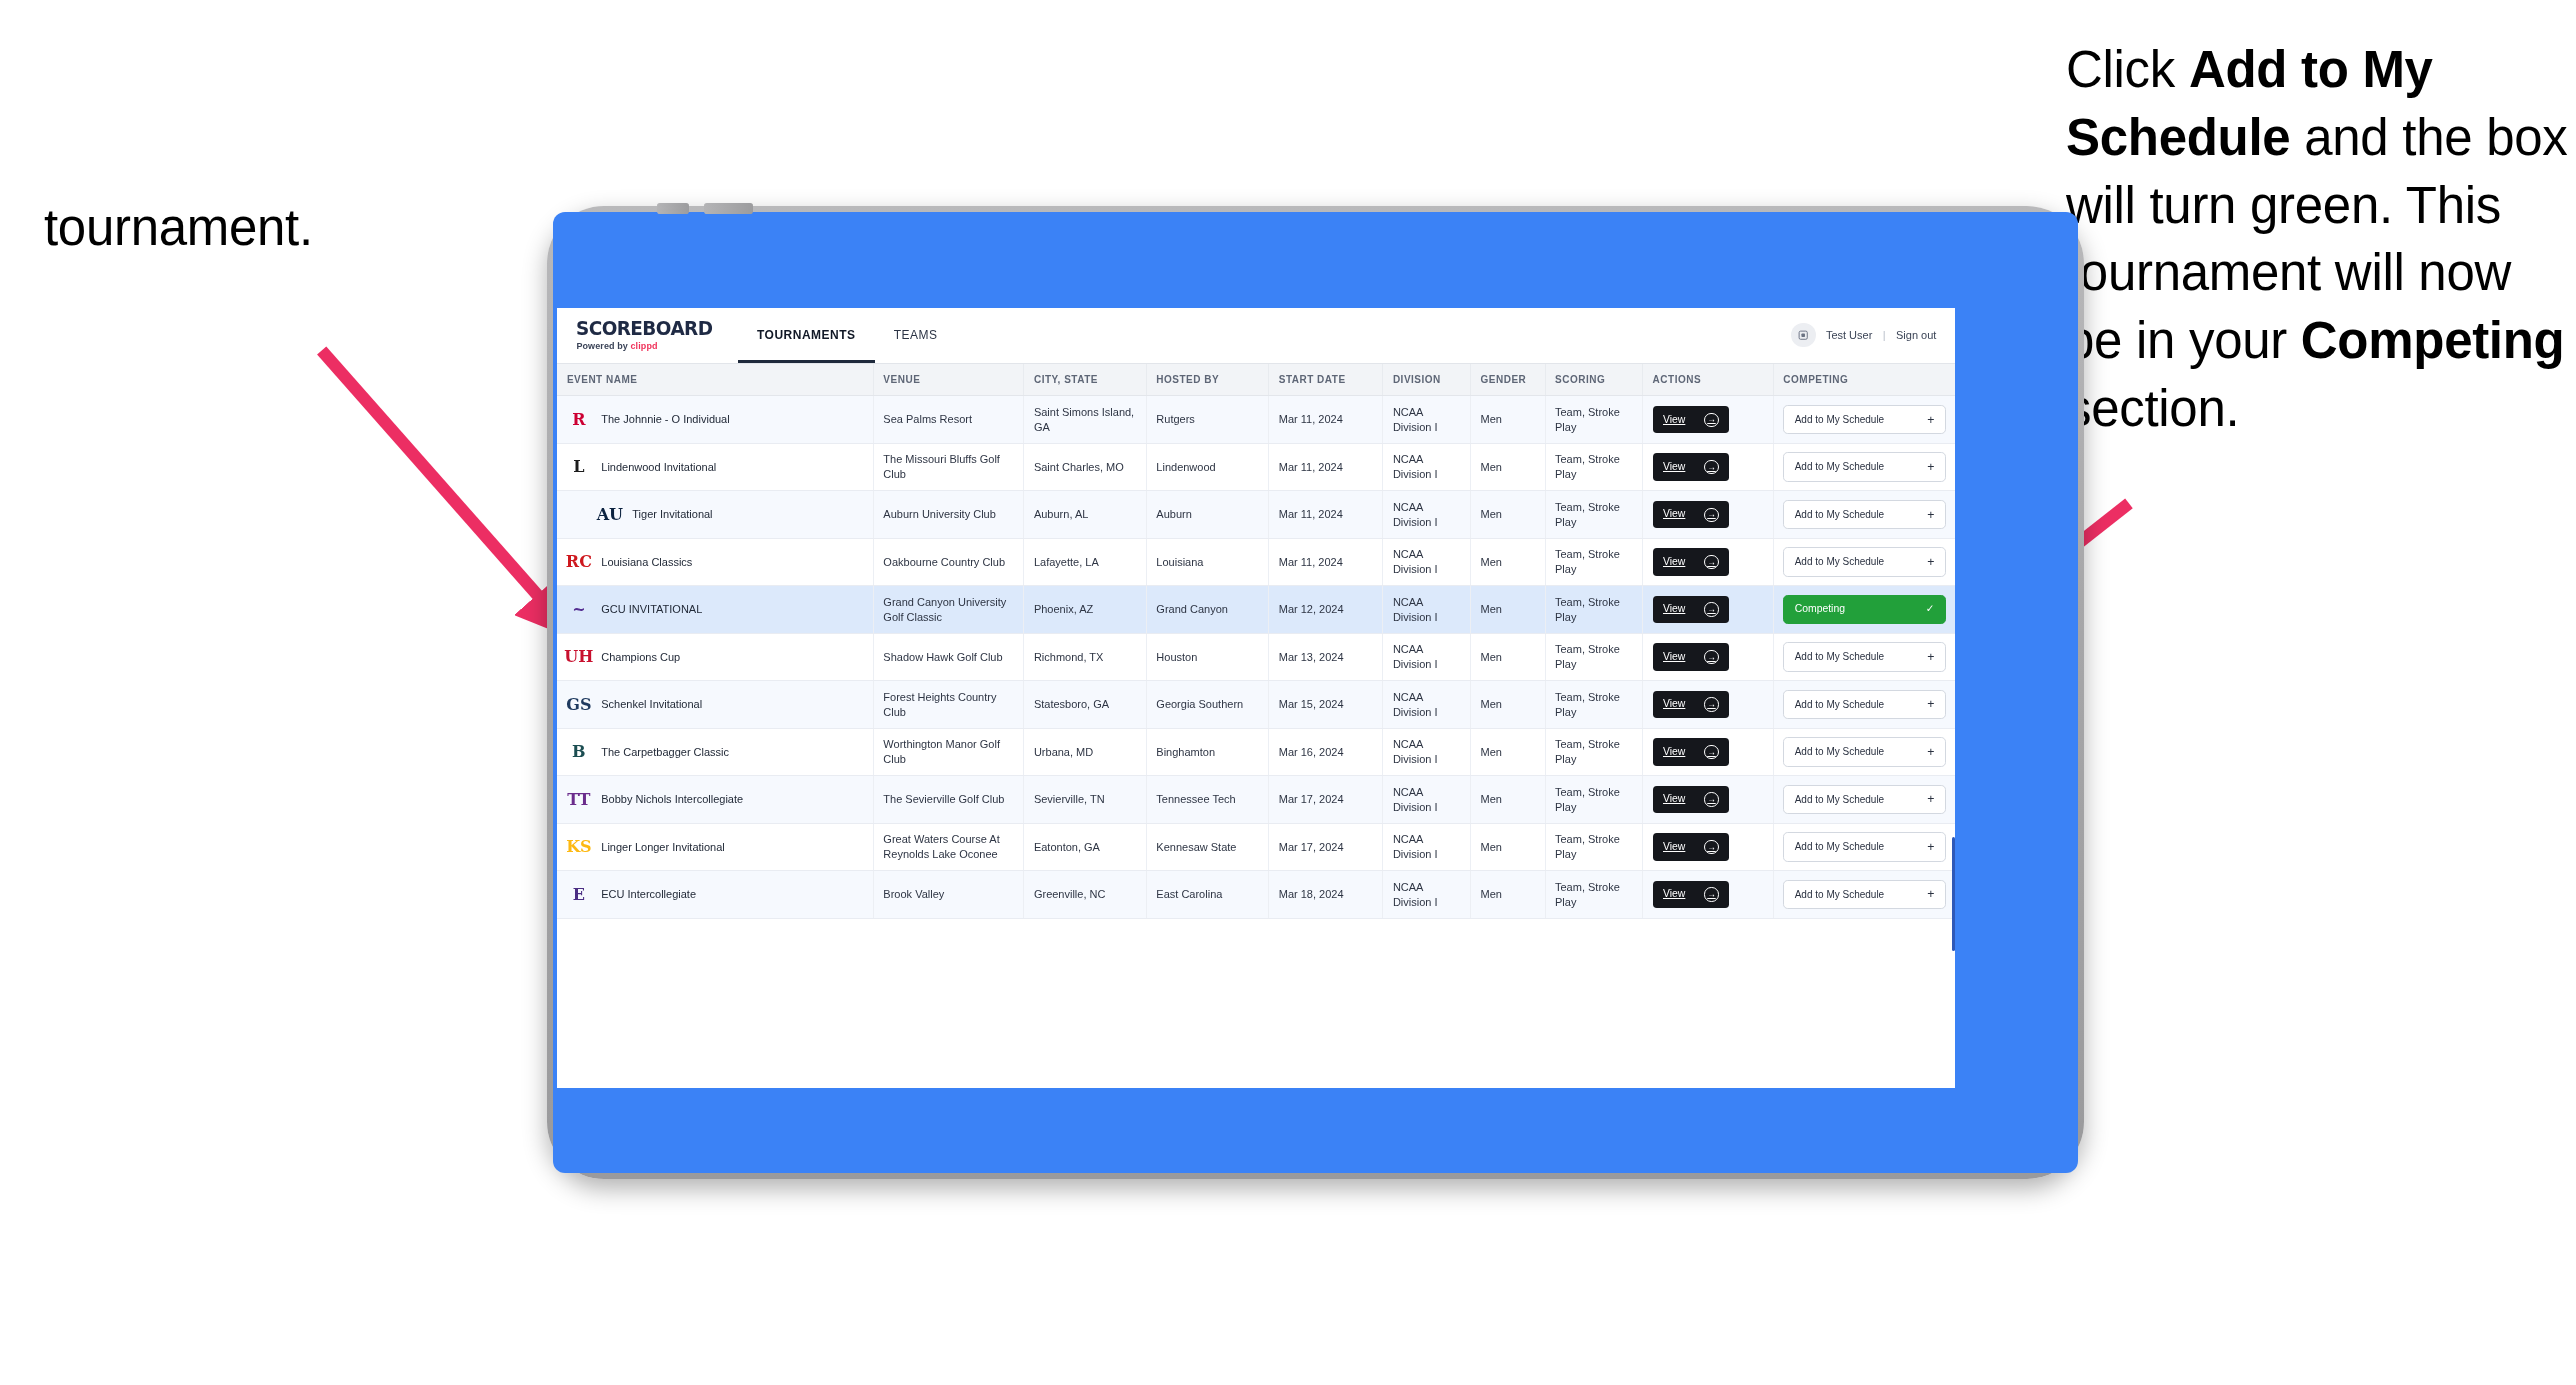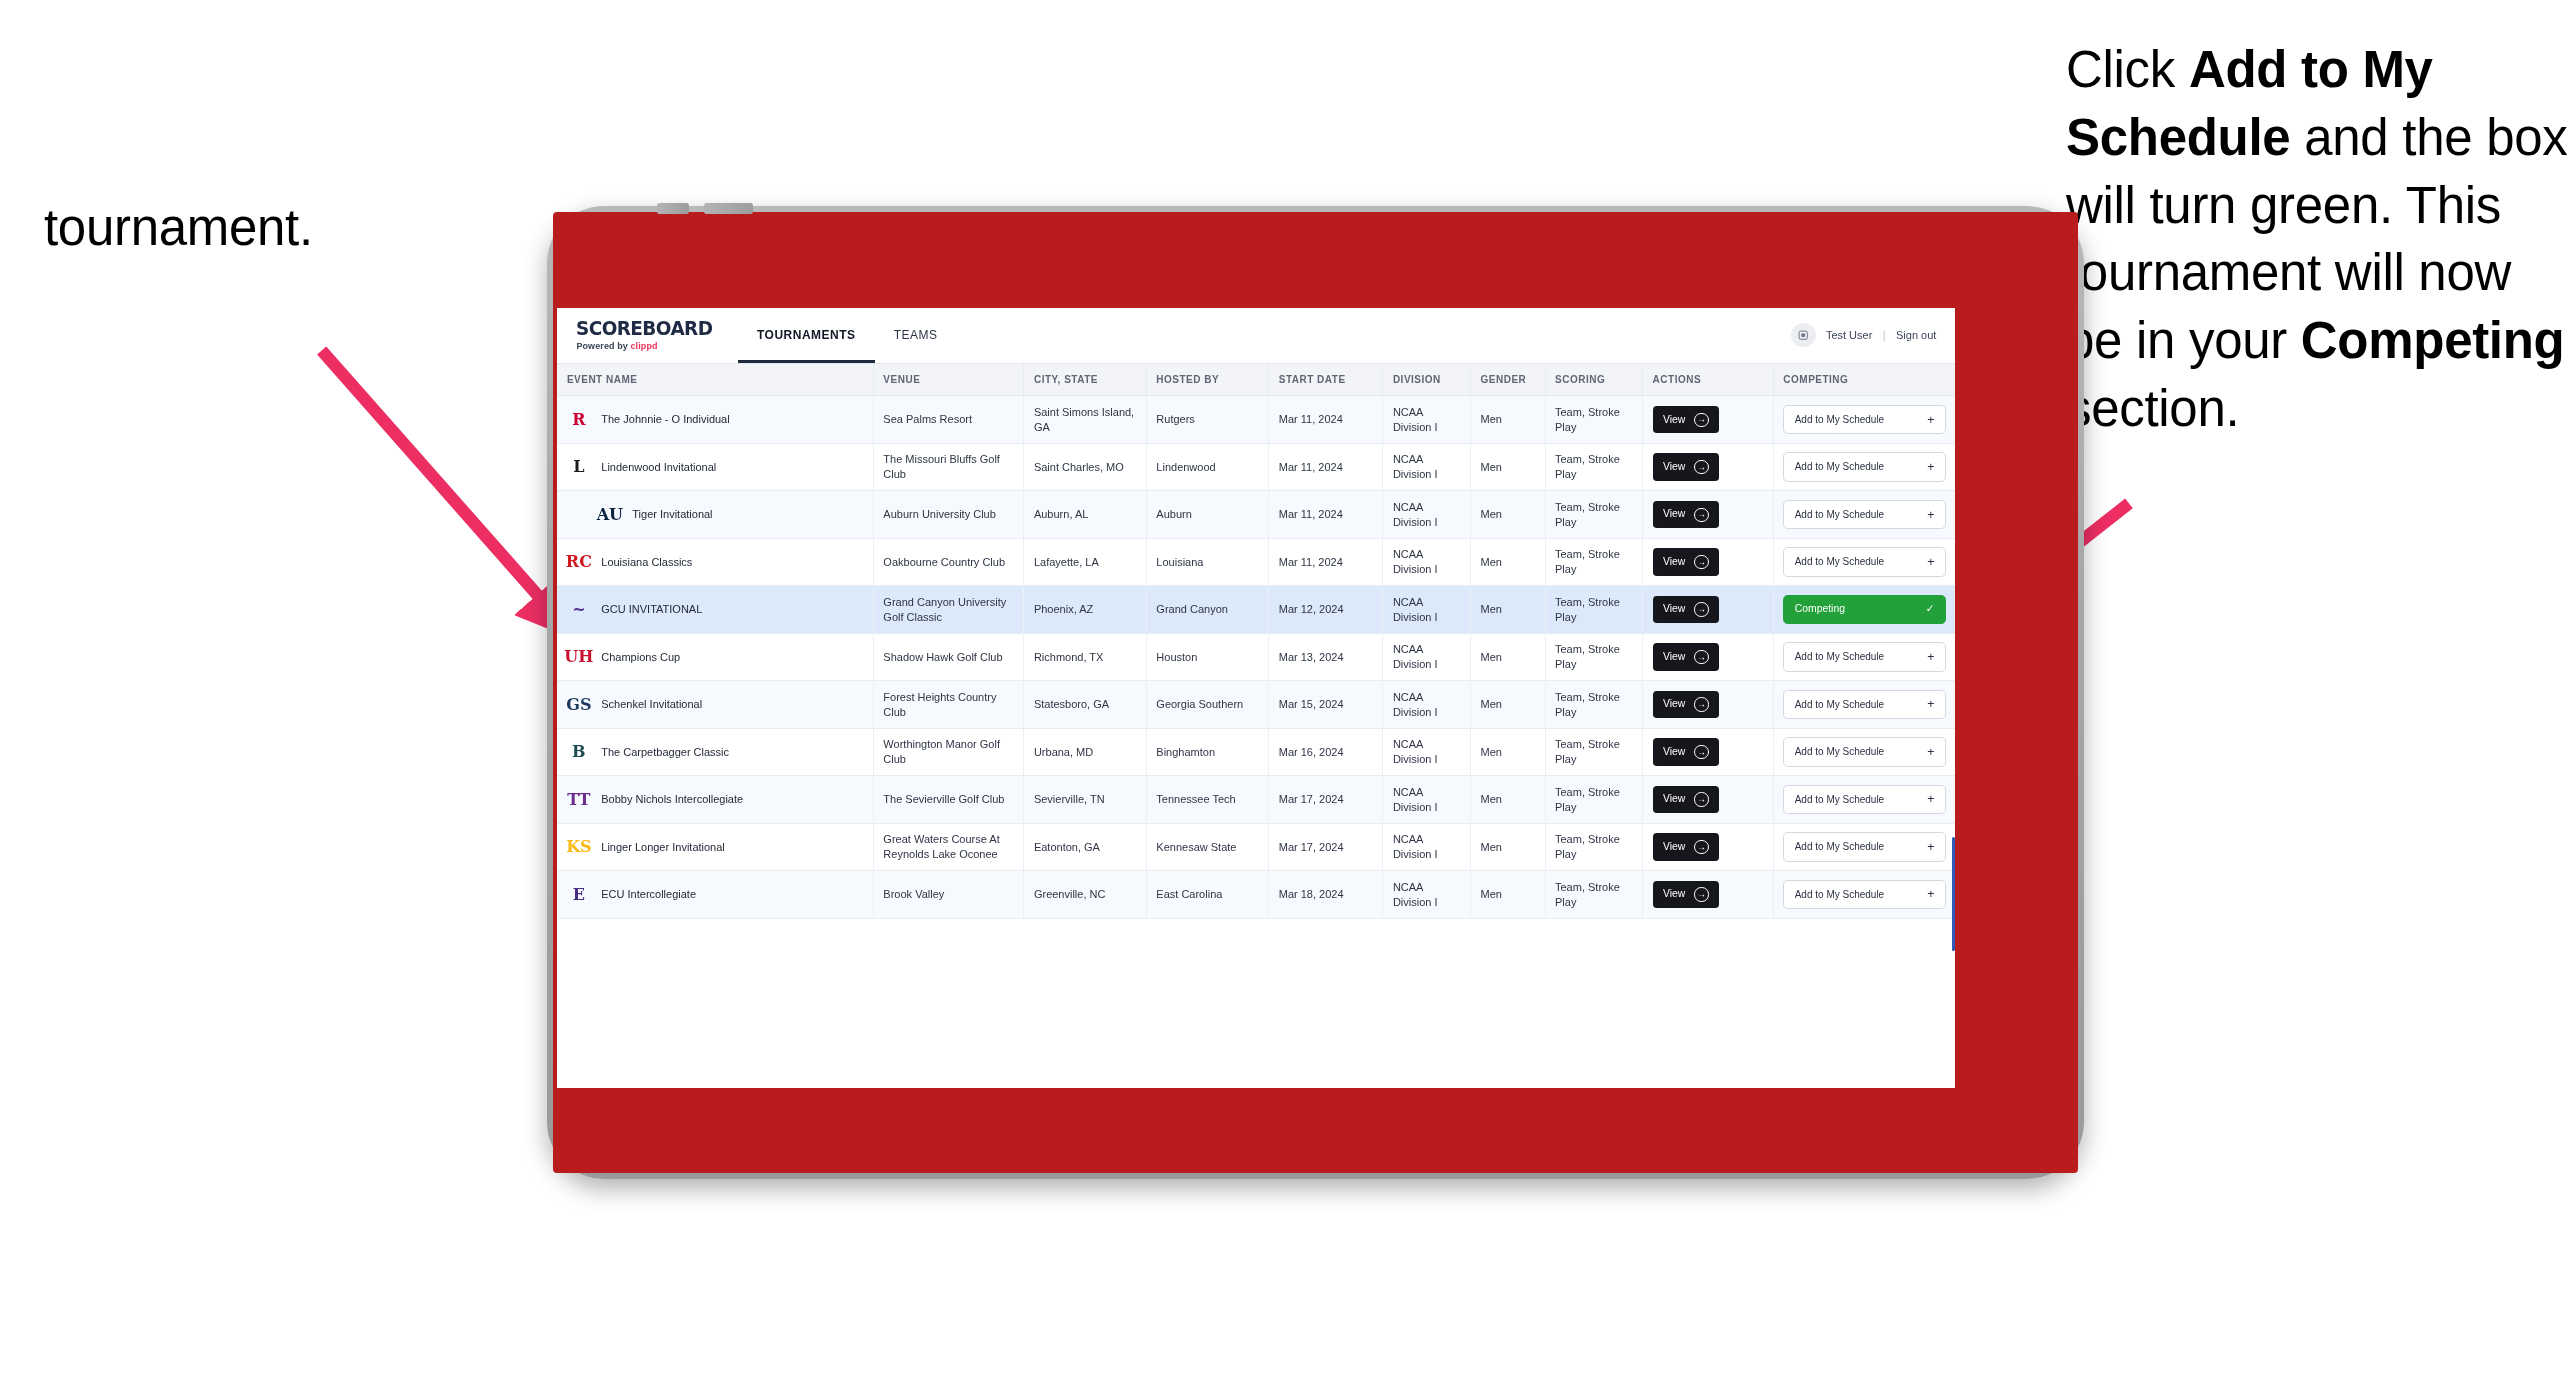--- a/index.html
+++ b/index.html
@@ -58,22 +58,22 @@
   #tablet-shell {
     position: absolute;
     inset: 0;
     background: linear-gradient(180deg,#b9b9bb 0%, #a7a7a9 40%, #9a9a9c 100%);
     border-radius: 57px;
     box-shadow: 0 9.5px 24.6px rgba(0,0,0,0.30);
   }
   #tablet-body {
     position: absolute;
     left: 5.7px; top: 5.7px; right: 5.7px; bottom: 5.7px;
-    background: #b91c1c;
-    border-radius: 4px;
+    background: #3b82f6;
+    border-radius: 12px;
   }
   
   .side-btn {
     position: absolute;
     background: linear-gradient(90deg,#b4b4b6,#9c9c9e);
     border-radius: 2.8px;
   }
   #btn-power { left: 104px;  top: -8.5px; width: 32px; height: 10.4px; }
   #btn-vol-a { left: 151px;  top: -8.5px; width: 49px; height: 10.4px; }
   
@@ -243,30 +243,31 @@
     font-size: 16px;
     line-height: 1;
     border-radius: 1.9px;
   }
   .event-name { font-size: 11px; color: #222a38; }
 
   
   .btn-view {
     display: inline-flex;
     align-items: center;
-    gap: 9px;
+    gap: 19px;
     background: #15171c;
     color: #ffffff;
     border: none;
     border-radius: 3.8px;
     font-size: 10.4px;
     font-family: "Liberation Sans", sans-serif;
     padding: 6.6px 10.4px;
     cursor: pointer;
     line-height: 1;
+    text-decoration: underline;
   }
   .btn-view .arrow-circ {
     width: 12.3px; height: 12.3px;
     border: 1.2px solid #ffffff;
     border-radius: 50%;
     display: inline-flex;
     align-items: center;
     justify-content: center;
     font-size: 8.5px;
     line-height: 1;

